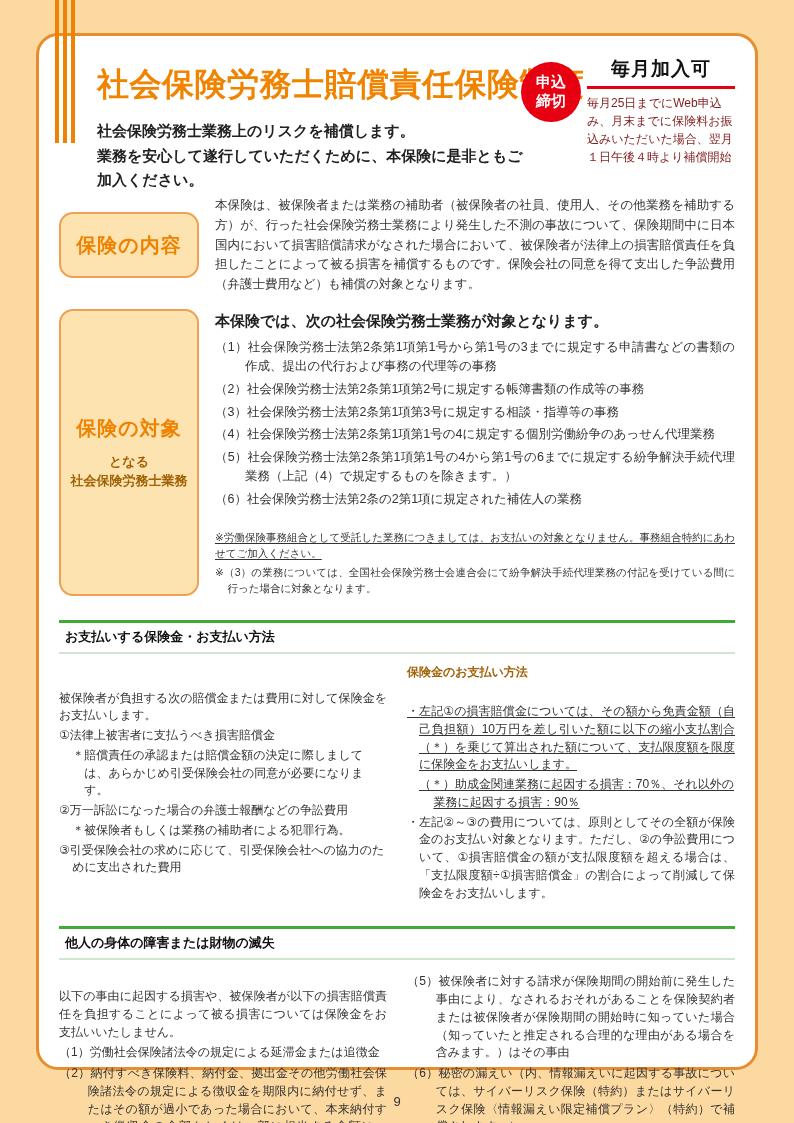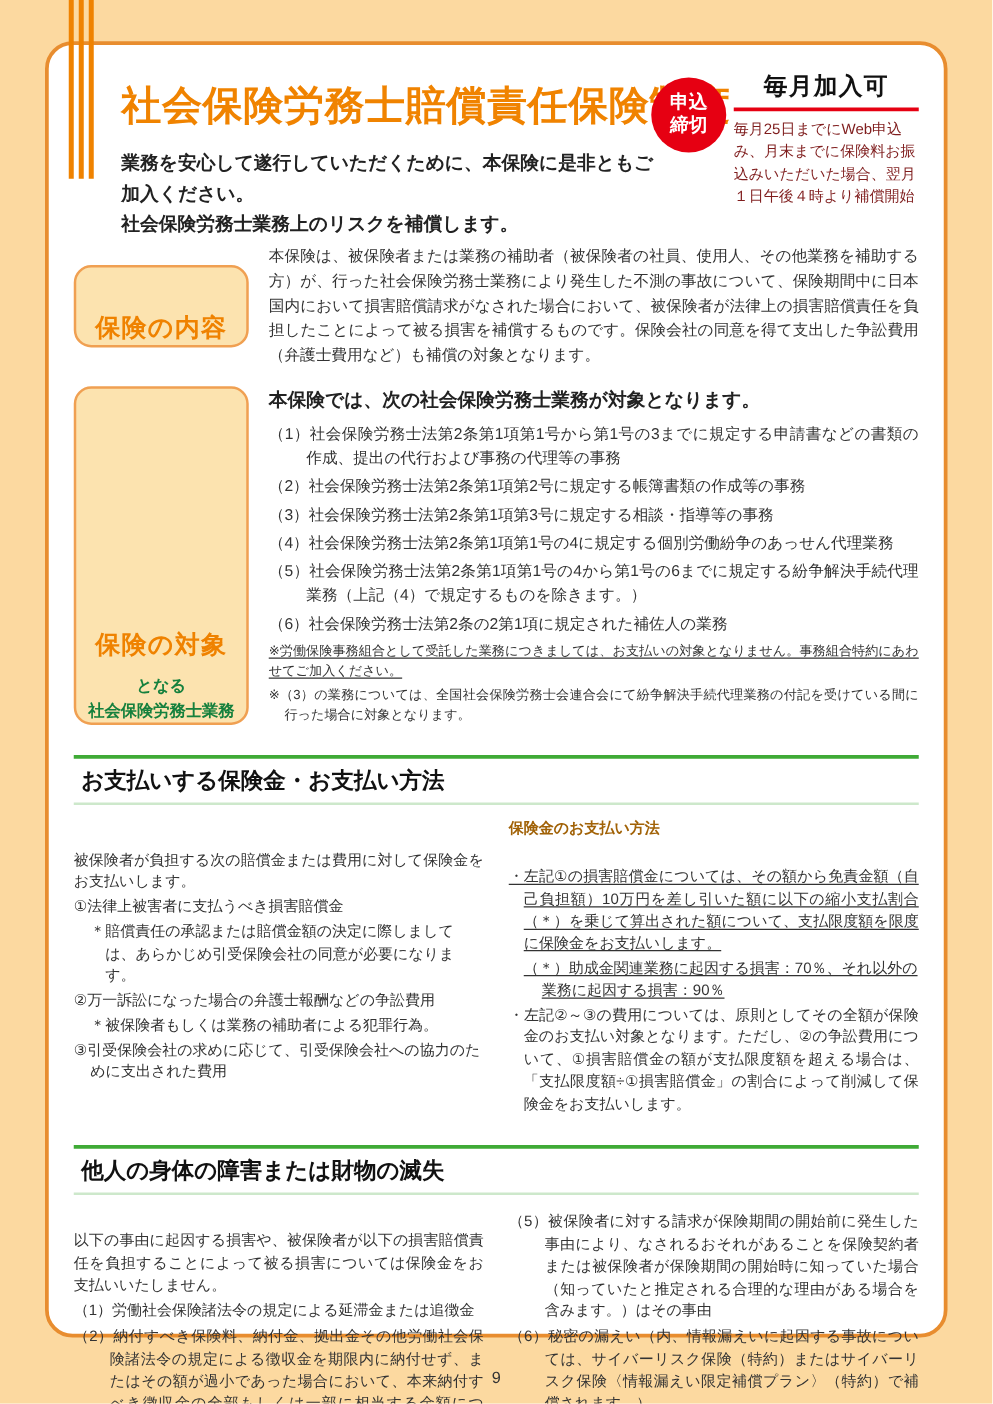--- a/index.html
+++ b/index.html
@@ -36,35 +36,35 @@
   .monthly { margin-left:60px; width:148px; }
   .monthly-label { font-size:19px; font-weight:bold; color:#111; text-align:center; letter-spacing:1px; }
   .monthly-rule { border:none; border-top:3px solid #e60012; margin:4px 0 5px 0; }
   .monthly-note { font-size:12px; color:#7f1d1d; line-height:1.5; }
 
   
   .row { display:flex; gap:16px; margin:0 0 14px 0; }
   .label-box {
     flex:0 0 140px; background:#fce3af; border:2px solid #f0a052; border-radius:14px;
     color:#ef8200; font-weight:bold; font-size:20px;
-    display:flex; flex-direction:column; align-items:center; justify-content:flex-end;
+    display:flex; flex-direction:column; align-items:center; justify-content:center;
     text-align:center; letter-spacing:1px;
   }
-  .label-box .sub { color:#15803d; font-size:13px; font-weight:bold; letter-spacing:0; margin-top:10px; line-height:1.5; }
+  .label-box .sub { color:#a16207; font-size:13px; font-weight:bold; letter-spacing:0; margin-top:10px; line-height:1.5; }
   .label-box.short { height:66px; align-self:center; }
   .body-text { flex:1; font-size:12.5px; color:#333; line-height:1.58; text-align:justify; }
   .target-heading { font-size:15px; font-weight:bold; color:#222; margin-bottom:6px; }
   .t-item { font-size:12.5px; color:#333; line-height:1.5; margin-bottom:4px; padding-left:2.4em; text-indent:-2.4em; text-align:justify; }
-  .t-note1 { font-size:10.5px; color:#333; margin-top:6px; text-decoration:underline; text-underline-offset:2px; line-height:1.5; }
+  .t-note1 { font-size:10.5px; color:#333; margin-top:22px; text-decoration:underline; text-underline-offset:2px; line-height:1.5; }
   .t-note2 { font-size:10.5px; color:#333; margin-top:3px; line-height:1.5; padding-left:1.2em; text-indent:-1.2em; }
 
   
   .sec-header {
     border-top:3px solid #3faa36; border-bottom:2px solid #cde8cb;
-    font-size:18px; font-weight:bold; color:#111; padding:5px 4px 6px 6px; margin-top:24px;
+    font-size:13px; font-weight:bold; color:#111; padding:5px 4px 6px 6px; margin-top:24px;
   }
   .two-col { display:flex; gap:20px; margin-top:10px;align-items:center; }
   .col { flex:1; font-size:12px; color:#333; line-height:1.48; }
   .col p { text-align:justify; }
   .pay-item { padding-left:1.1em; text-indent:-1.1em; margin-top:2px; }
   .pay-sub { padding-left:2.1em; text-indent:-1em; margin-top:2px; }
   .right-title { font-weight:bold; color:#a16207; margin-bottom:21px; }
   .bullet { padding-left:1em; text-indent:-1em; margin-top:2px; text-align:justify; }
   .ul { text-decoration:underline; text-underline-offset:2px; }
   .star-note { padding-left:2.2em; text-indent:-1.2em; margin-top:2px; }
@@ -81,22 +81,22 @@
     <div class="stripe"></div>
     <div class="stripe"></div>
     <div class="stripe"></div>
   </div>
 
   <div class="card">
 
     <div class="header">
       <div class="main-title">社会保険労務士賠償責任保険制度</div>
       <div class="subtitle">
+        <div>社会保険労務士業務上のリスクを補償します。</div>
         <div>業務を安心して遂行していただくために、本保険に是非ともご加入ください。</div>
-        <div>社会保険労務士業務上のリスクを補償します。</div>
       </div>
       <div class="header-right">
         <div class="badge-circle">
           <span>申込</span>
           <span>締切</span>
         </div>
         <div class="monthly">
           <div class="monthly-label">毎月加入可</div>
           <hr class="monthly-rule">
           <div class="monthly-note">毎月25日までにWeb申込み、月末までに保険料お振込みいただいた場合、翌月１日午後４時より補償開始</div>

